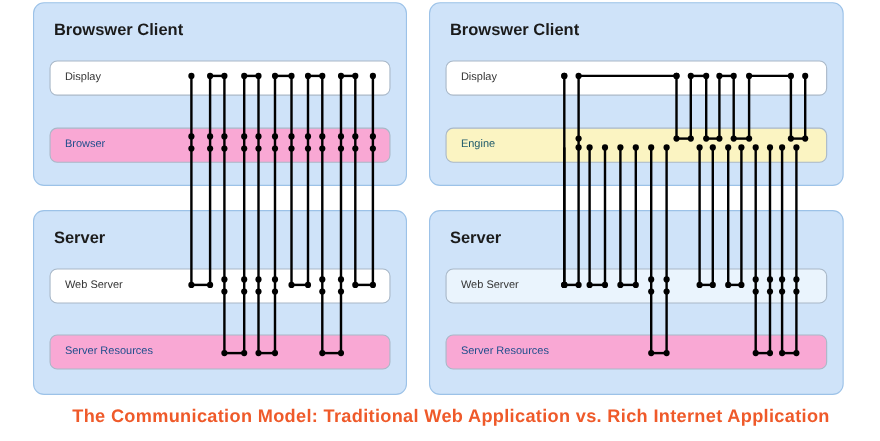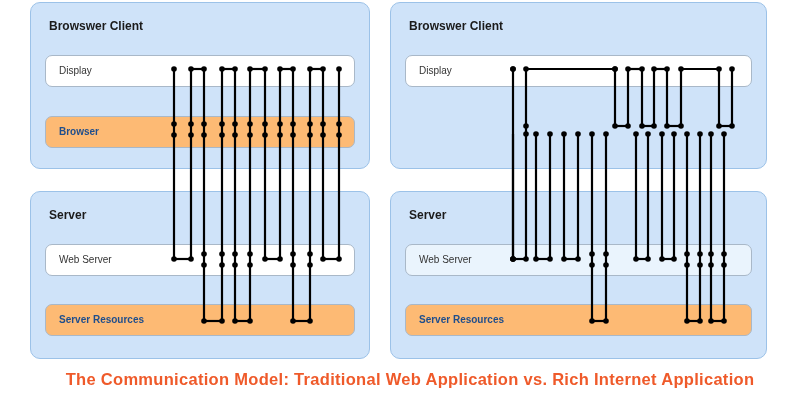--- a/index.html
+++ b/index.html
@@ -1,21 +1,21 @@
 <!DOCTYPE html>
 <html><head>
 <meta charset="utf-8">
 <style>
   html,body{margin:0;padding:0;background:#fff;}
   body{width:800px;height:401px;position:relative;overflow:hidden;font-family:"Liberation Sans",sans-serif;}
   .panel{position:absolute;background:#cfe3f9;border:1px solid #9cc2e8;border-radius:10px;box-sizing:border-box;}
-  .panel-title{position:absolute;left:18px;top:16px;font-size:12px;font-weight:bold;color:#1b1b1b;}
+  .panel-title{position:absolute;left:18px;top:16px;font-size:15px;font-weight:bold;color:#1b1b1b;}
   .box{position:absolute;left:14px;right:14px;height:32px;border-radius:7px;box-sizing:border-box;border:1px solid #a9b8c8;font-size:10px;line-height:30px;padding-left:13px;}
   .box.white{background:#fff;color:#333;}
-  .box.purple{background:#fdba74;color:#1f4e8c;font-weight:bold;}
+  .box.purple{background:#f9a8d4;color:#1f4e8c;}
   .box.yellow{background:#fbf4c2;color:#1f5a6a;}
   .box.lightblue{background:#eaf4fd;color:#333;}
   #wires{position:absolute;left:0;top:0;}
   .caption{position:absolute;left:0;right:0;top:370px;text-align:center;color:#ef5a2a;font-size:16.5px;font-weight:bold;letter-spacing:0.3px;padding-left:20px;}
 </style>
 </head>
 <body>
 
 <div class="panel" style="left:30px;top:2px;width:340px;height:167px;">
   <div class="panel-title">Browswer Client</div>
@@ -23,20 +23,21 @@
   <div class="box purple" style="top:113px;">Browser</div>
 </div>
 <div class="panel" style="left:30px;top:191px;width:340px;height:168px;">
   <div class="panel-title">Server</div>
   <div class="box white" style="top:52px;">Web Server</div>
   <div class="box purple" style="top:112px;">Server Resources</div>
 </div>
 <div class="panel" style="left:390px;top:2px;width:377px;height:167px;">
   <div class="panel-title">Browswer Client</div>
   <div class="box white" style="top:52px;">Display</div>
+  <div class="box yellow" style="top:113px;">Engine</div>
 </div>
 <div class="panel" style="left:390px;top:191px;width:377px;height:168px;">
   <div class="panel-title">Server</div>
   <div class="box lightblue" style="top:52px;">Web Server</div>
   <div class="box purple" style="top:112px;">Server Resources</div>
 </div>
 
 <svg id="wires" width="800" height="401">
     <line x1="191" y1="69" x2="204" y2="69" stroke="#000" stroke-width="2.2"></line>
     <line x1="222" y1="69" x2="235" y2="69" stroke="#000" stroke-width="2.2"></line>

